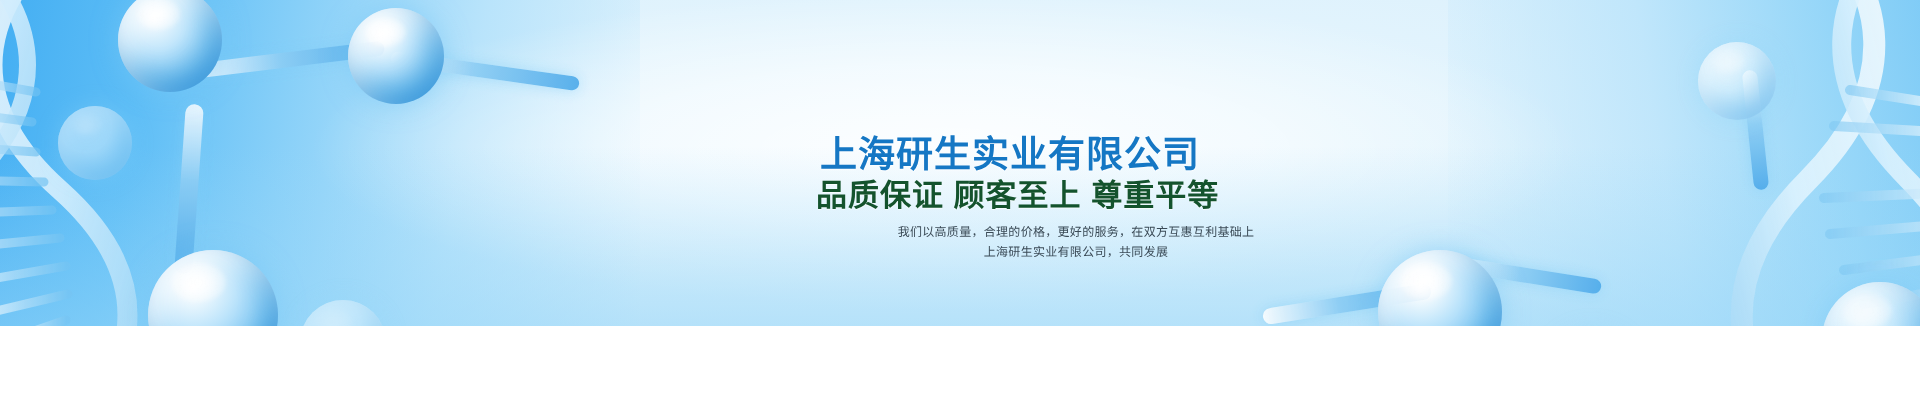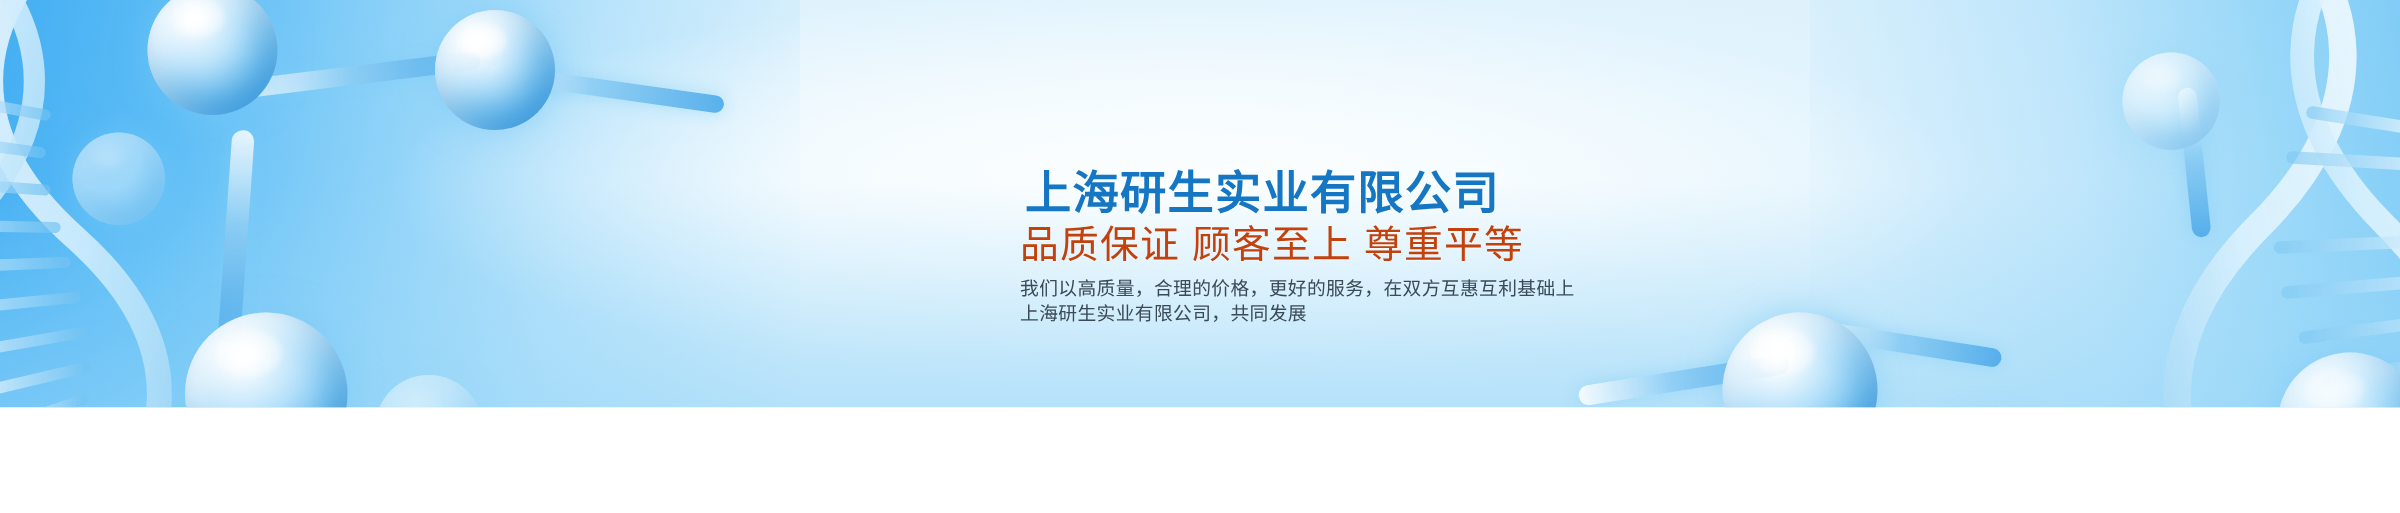--- a/index.html
+++ b/index.html
@@ -115,34 +115,35 @@
     font-weight: 700;
     color: #1577c4;
     letter-spacing: 1px;
     margin: 0 0 7px 4px;
     text-shadow: 0 1px 2px rgba(255,255,255,0.85);
     white-space: nowrap;
   }
   .slogan {
     font-size: 31px;
     line-height: 1.0;
-    font-weight: 400;
-    color: #c2410c;
+    font-weight: 700;
+    color: #14532d;
     letter-spacing: 1px;
     margin: 0 0 11px 0;
     white-space: nowrap;
     text-shadow: 0 1px 1px rgba(255,255,255,0.7);
   }
   .desc {
-    font-size: 15px;
+    font-size: 12px;
     line-height: 20px;
     color: #3a4a56;
     letter-spacing: 0.3px;
     margin: 0;
     white-space: nowrap;
+    text-align: center;
   }
 </style>
 </head>
 <body>
 
 <div id="banner">
 
   <div class="bg-base"></div>
   <div class="bg-left-blue"></div>
   <div class="bg-right-blue"></div>

